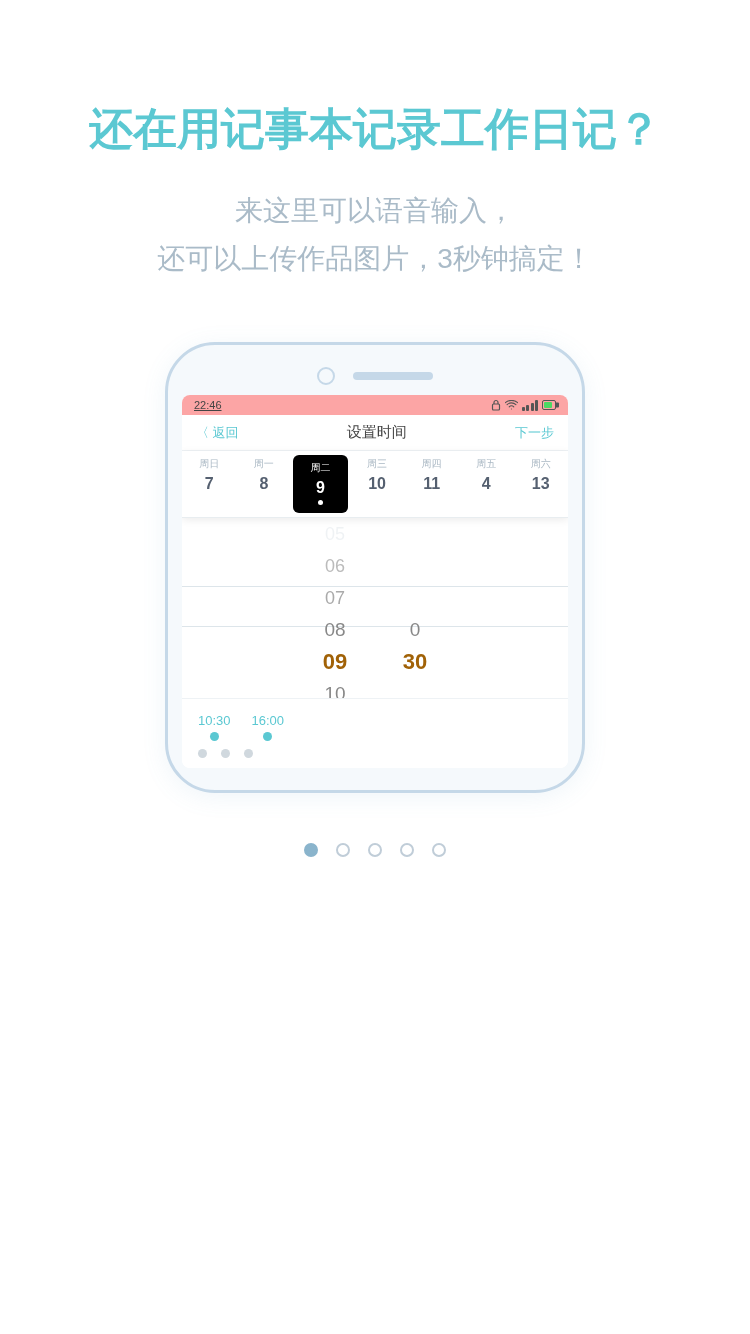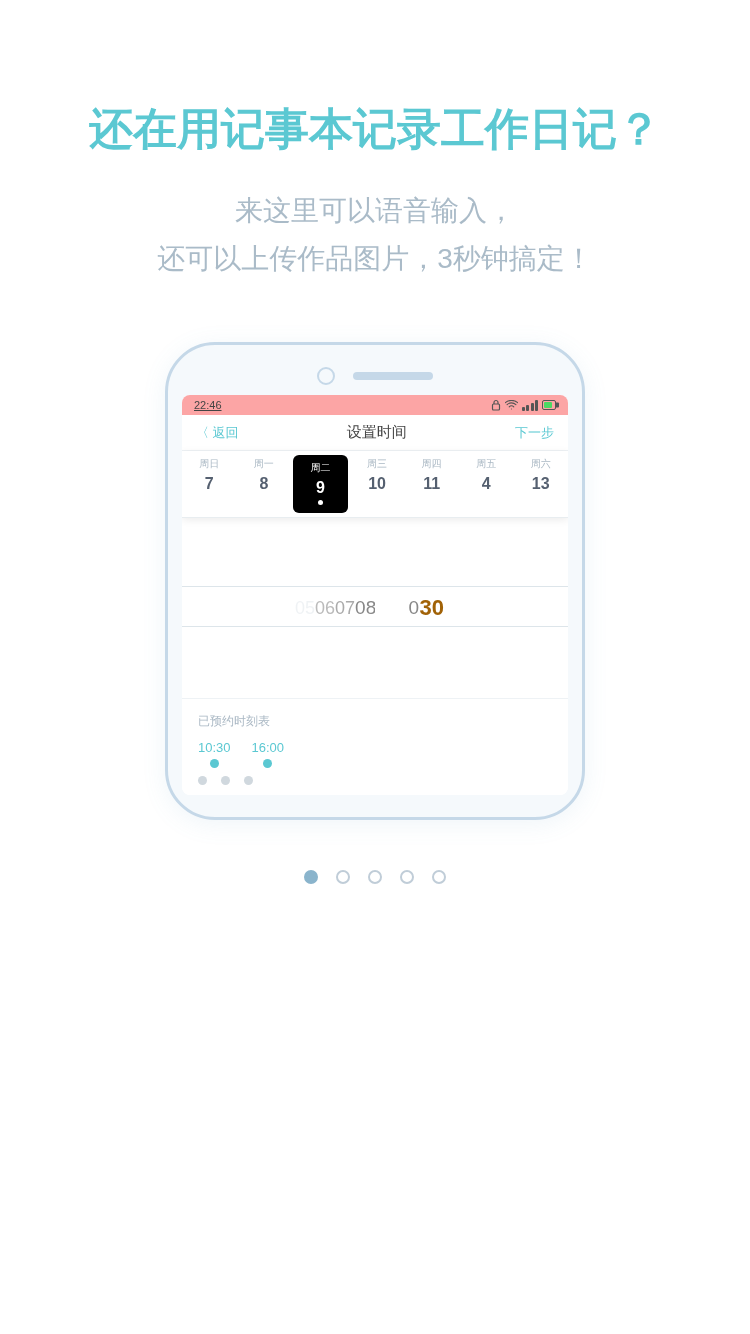--- a/index.html
+++ b/index.html
@@ -233,21 +233,21 @@
     .time-picker-inner {
       display: flex;
       justify-content: center;
       align-items: center;
       position: relative;
       height: 180px;
     }
 
     .time-col {
       display: flex;
-      align-items: center;
+      flex-direction: column;
       width: 80px;
       overflow: hidden;
       height: 180px;
       position: relative;
     }
 
     .time-col-num {
       font-size: 18px;
       color: #ccd6de;
       line-height: 32px;
@@ -450,21 +450,20 @@
             <div class="time-col-num" style="color:#aaa">&nbsp;</div>
             <div class="time-col-num near-selected">0</div>
             <div class="time-col-num selected">30</div>
             <div class="time-col-num near-selected">&nbsp;</div>
 
           </div>
         </div>
       </div>
 
       <div class="schedule-section">
-        <div class="schedule-label">已预约时刻表</div>
         <div class="schedule-times">
           <div class="schedule-time-item">
             <span class="schedule-time-val">10:30</span>
             <div class="schedule-dot filled"></div>
           </div>
           <div class="schedule-time-item">
             <span class="schedule-time-val">16:00</span>
             <div class="schedule-dot filled"></div>
           </div>
         </div>

